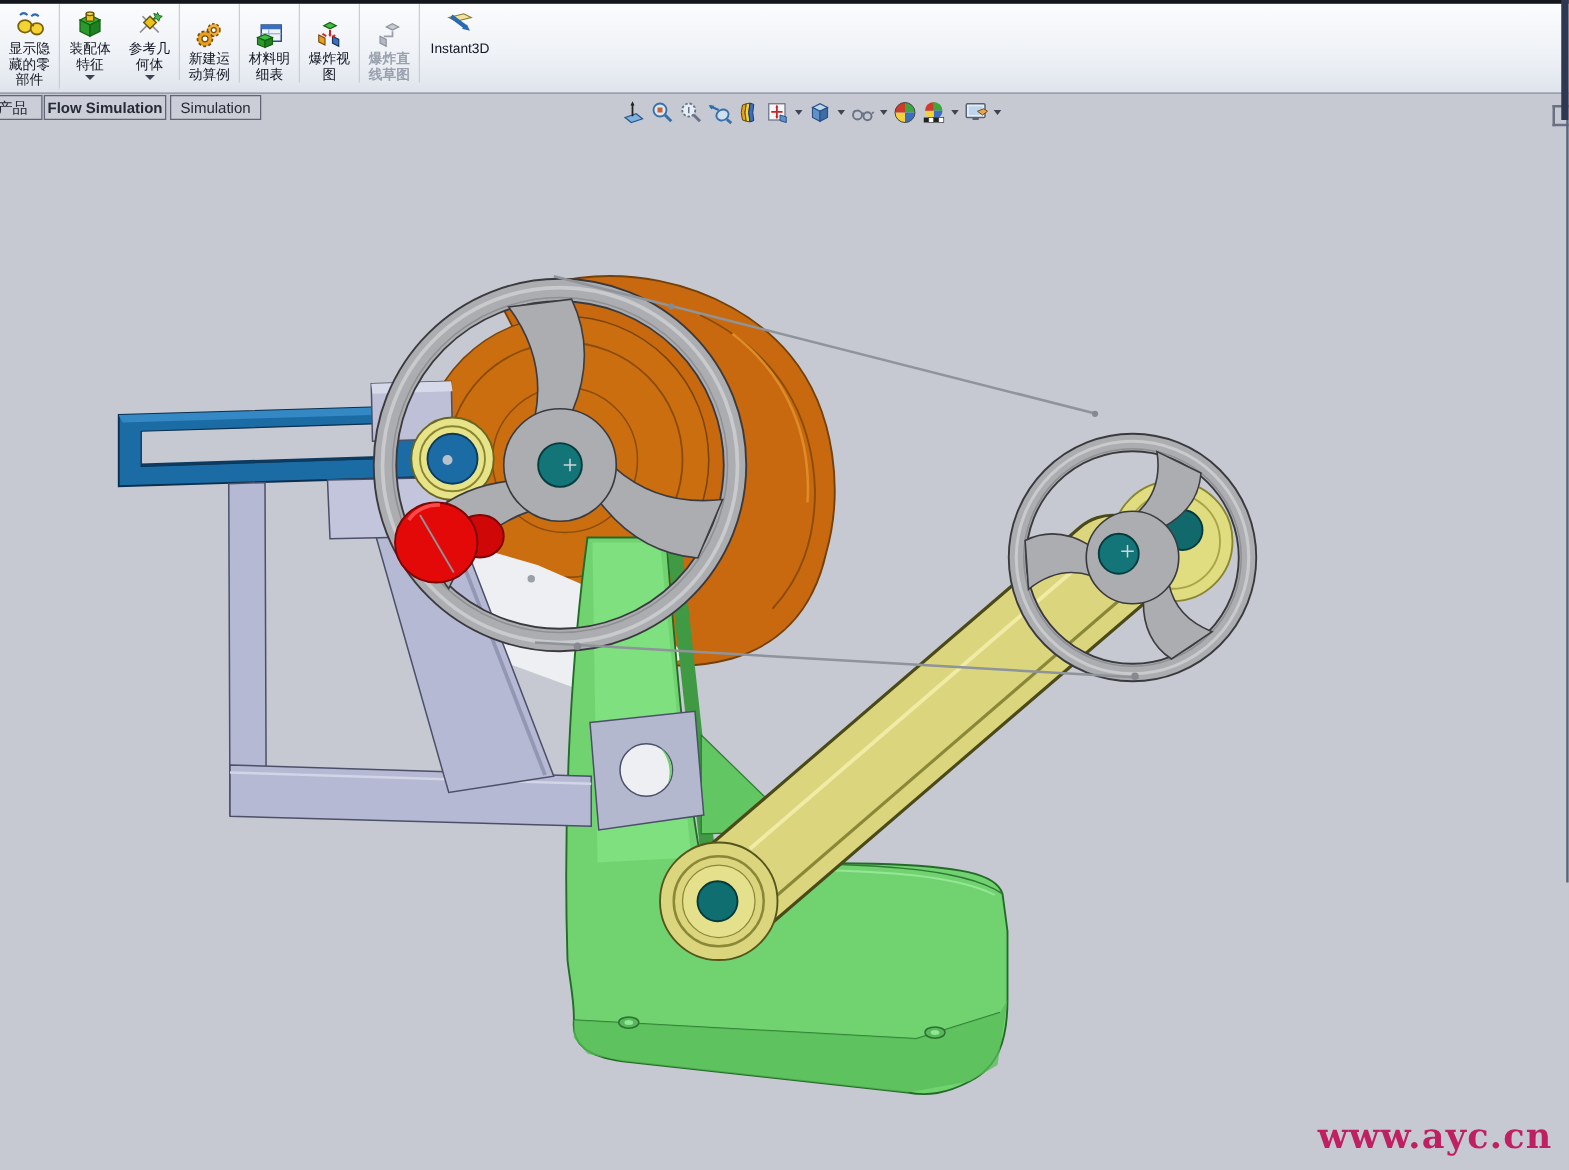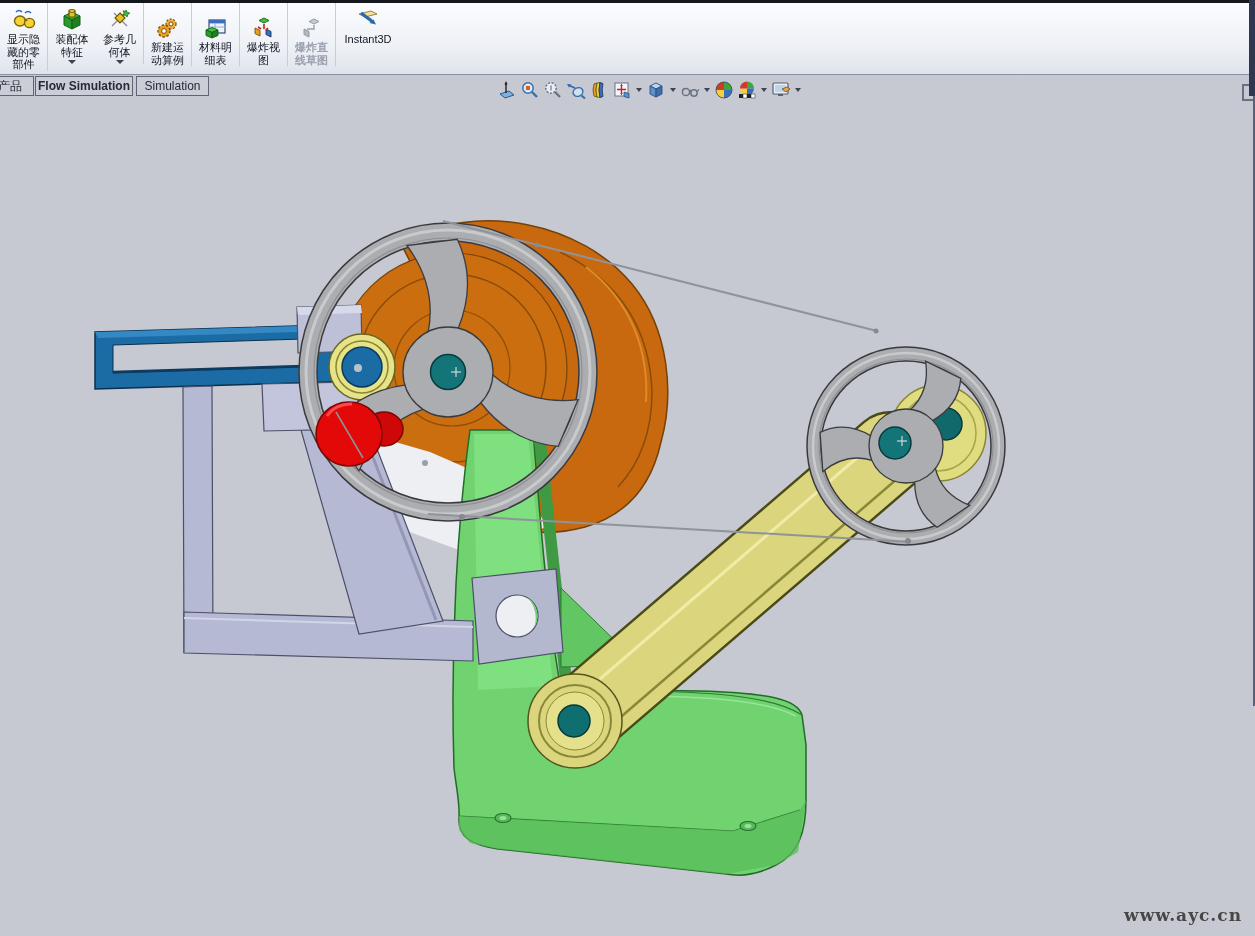--- a/index.html
+++ b/index.html
@@ -29,21 +29,21 @@
   .hud{position:absolute;left:497px;top:79px;height:22px;display:flex;align-items:center;gap:3px;z-index:20;}
   .hud .hic{width:20px;height:20px;display:block;cursor:default;}
   .hud .dd{width:0;height:0;border-left:3.5px solid transparent;border-right:3.5px solid transparent;
            border-top:4px solid #3e4452;margin:0 1px;}
   
   .edgeA{position:absolute;right:0;top:0;width:6px;height:96px;background:#2e3850;z-index:40;}
   .edgeB{position:absolute;right:0;top:96px;width:2px;height:610px;background:#5a627a;z-index:40;}
   .minirect{position:absolute;right:0;top:84px;width:11px;height:13px;border:2px solid #6a7084;
             border-right:none;z-index:21;background:transparent;}
   .watermark{position:absolute;right:13px;bottom:11px;font-family:"DejaVu Serif","Liberation Serif",serif;
-             font-weight:bold;font-size:17px;color:#404040;opacity:.95;letter-spacing:1px;z-index:15;}
+             font-weight:bold;font-size:28px;color:#be185d;opacity:.95;letter-spacing:1px;z-index:15;}
   .scene{position:absolute;left:0;top:0;z-index:1;}
 </style>
 </head>
 <body>
 
 <svg class="scene" width="1255" height="936" viewBox="0 0 1255 936">
   <rect x="0" y="74" width="1255" height="862" fill="#c6c9d2"></rect>
 
   <g>
     <polygon points="95,332 362,324 362,381 95,389" fill="#1b6ca5" stroke="#0b2f4e" stroke-width="1.5"></polygon>

